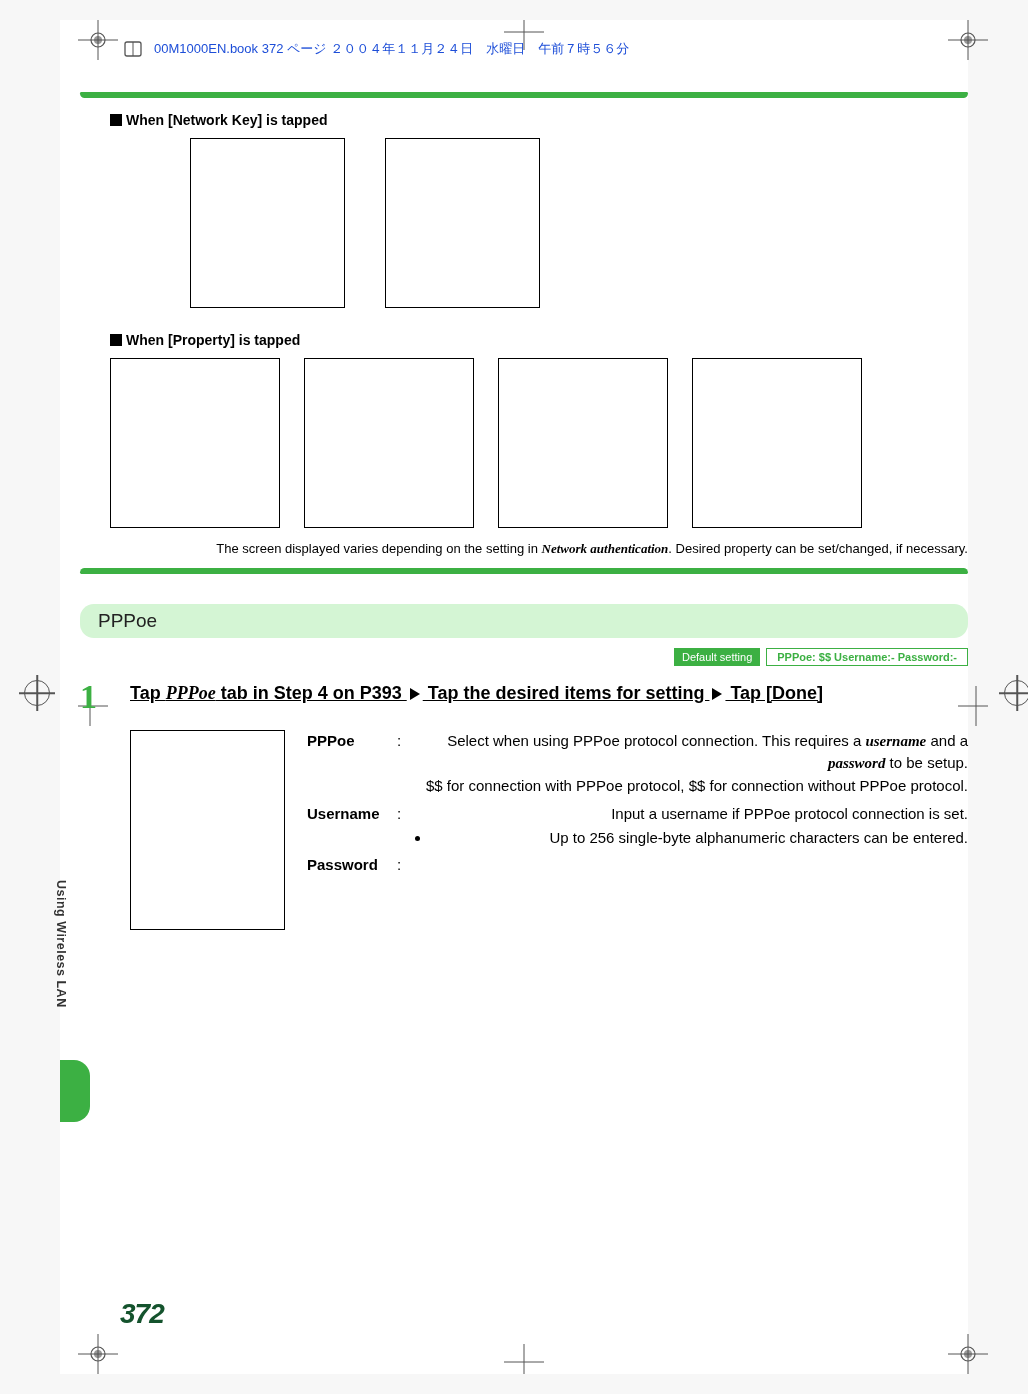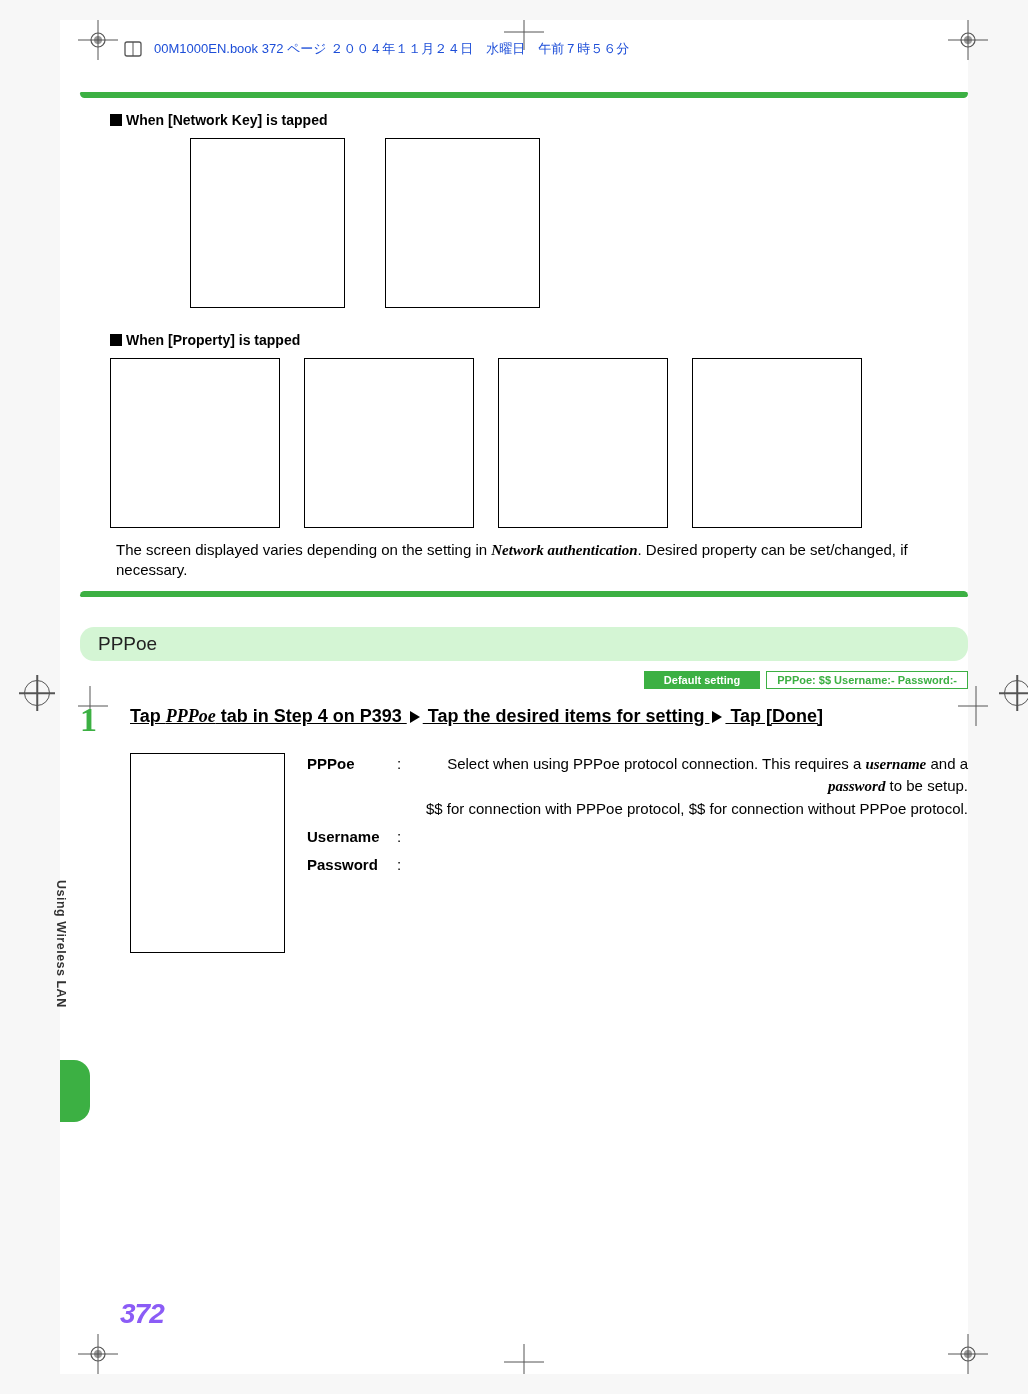--- a/index.html
+++ b/index.html
@@ -65,37 +65,37 @@
 .rounded-bar.top { border-bottom-left-radius: 10px; border-bottom-right-radius: 10px; height: 6px; }
 .rounded-bar.bottom { border-top-left-radius: 10px; border-top-right-radius: 10px; height: 6px; margin-top: 10px; }
 .sub-heading { display: flex; align-items: center; margin-left: 30px; margin-top: 14px; }
 .sub-heading .sq { width: 12px; height: 12px; background: #000; margin-right: 4px; flex-shrink: 0; }
 .sub-heading .txt { font-weight: bold; font-size: 14px; }
 .desc { margin-left: 54px; margin-top: 4px; font-size: 15px; }
 .screens-row { display: flex; gap: 40px; margin-left: 110px; margin-top: 10px; }
 .screens-row.three { margin-left: 30px; gap: 24px; }
 .screen-box { width: 155px; height: 170px; border: 1.5px solid #000; background: #fff; }
 .screen-box.sm { width: 155px; height: 170px; }
-.note-text { margin-left: 36px; margin-top: 12px; font-size: 15px; line-height: 1.35; }
+.note-text { margin-left: 82px; margin-top: 12px; font-size: 13px; line-height: 1.35; text-align: right; }
 .section-pill {
   margin-top: 30px;
   background: #d4f5d4;
   border-radius: 14px;
   padding: 6px 18px;
   font-size: 19px;
   font-weight: normal;
   color: #222;
 }
 .default-row {
   display: flex; justify-content: flex-end; gap: 6px;
   margin-top: 10px;
 }
 .default-pill {
-  background: #3cb043; color: #fff; font-weight: bold;
-  font-size: 11px; padding: 3px 20px;
+  background: #3cb043; color: #fff; font-weight: normal;
+  font-size: 11px; padding: 3px 8px;
 }
 .default-box {
   border: 1.5px solid #3cb043; color: #3cb043; font-weight: bold;
   font-size: 11px; padding: 2px 10px;
 }
 .step-row { display: flex; align-items: flex-start; margin-top: 14px; }
 .step-num {
   font-family: Georgia, 'Times New Roman', serif;
   font-size: 34px; font-weight: bold; color: #3cb043;
   width: 50px; flex-shrink: 0; line-height: 1;
@@ -132,21 +132,21 @@
   border-bottom-right-radius: 16px;
 }
 .page-num {
   position: absolute;
   left: 120px;
   bottom: 64px;
   font-family: Arial, sans-serif;
   font-weight: 900;
   font-size: 28px;
   font-style: italic;
-  color: #8b5cf6;
+  color: #14532d;
   letter-spacing: -1px;
 }
 .ital-serif { font-style: italic; font-family: 'Times New Roman', serif; }
 </style>
 </head>
 <body>
 
 <div class="page"></div>
 
 <div class="reg reg-l"></div>
@@ -272,20 +272,26 @@
         <div class="label">PPPoe</div>
         <div class="sep">:</div>
         <div class="val">
           <span>Select when using PPPoe protocol connection. This requires a </span><span class="ital">username</span><span> and a </span><span class="ital">password</span><span> to be setup.</span>
           <div>$$ for connection with PPPoe protocol, $$ for connection without PPPoe protocol.</div>
         </div>
       </div>
       <div class="item">
         <div class="label">Username</div>
         <div class="sep">:</div>
+        <div class="val">
+          <span>Input a username if PPPoe protocol connection is set.</span>
+          <ul>
+              <li>Up to 256 single-byte alphanumeric characters can be entered.</li>
+            </ul>
+        </div>
       </div>
       <div class="item">
         <div class="label">Password</div>
         <div class="sep">:</div>
       </div>
     </div>
   </div>
 
 </div>
 

